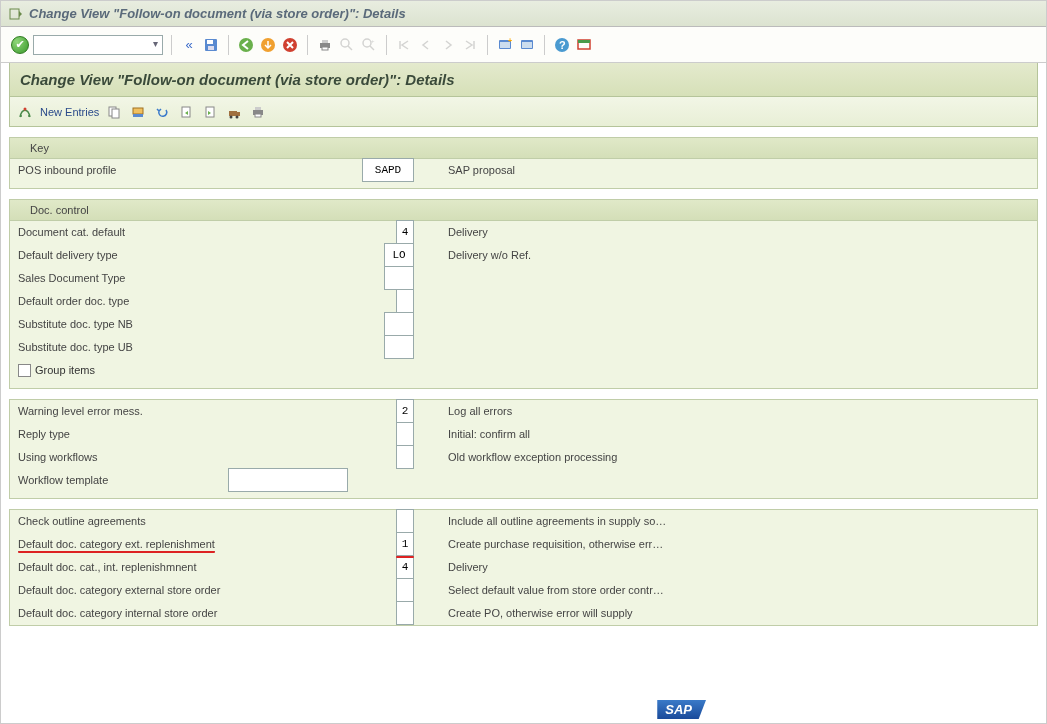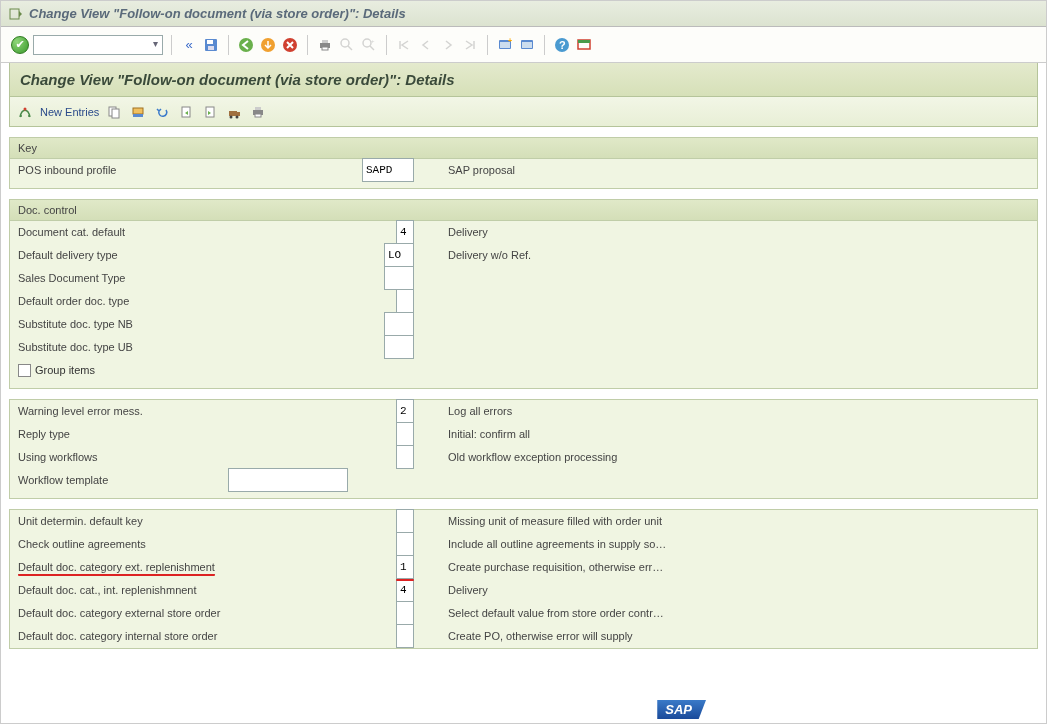--- a/index.html
+++ b/index.html
@@ -116,21 +116,21 @@
     color: #2a4a8a;
     cursor: pointer;
   }
   .app-toolbar .tb-icon { width: 18px; height: 18px; }
   .group {
     margin-top: 10px;
     border: 1px solid #c0cda8;
     background: #f0f5e2;
   }
   .group-title {
-    padding: 4px 8px;
+    padding: 4px 20px;
     background: linear-gradient(#e0e9c8, #d4dfb8);
     border-bottom: 1px solid #c0cda8;
     font-size: 11px;
     color: #444;
   }
   .form-row {
     display: flex;
     align-items: center;
     height: 23px;
     padding: 0 8px;
@@ -152,21 +152,21 @@
     justify-content: flex-start;
     padding-left: 0;
   }
   .form-input {
     height: 17px;
     border: 1px solid #9aa;
     background: #fff;
     font-family: "Courier New", monospace;
     font-size: 11px;
     padding: 11px 3px;
-    text-align: left;
+    text-align: center;
   }
   .w-short { width: 18px; }
   .w-med { width: 30px; }
   .w-long { width: 52px; }
   .w-wide { width: 120px; }
   .form-desc {
     color: #444;
     padding-left: 30px;
   }
   .checkbox {
@@ -479,27 +479,20 @@
             </span>
             <span class="form-desc"></span>
           </div>
         </div>
       <div style="height:6px"></div>
     </div>
 
     <div class="group">
       <div id="control-rows">
           <div class="form-row">
-            <span class="form-label" style="width: 230px;">Unit determin. default key</span>
-            <span class="form-input-cell" style="width: 170px;">
-              <input class="form-input w-short" style="">
-            </span>
-            <span class="form-desc">Missing unit of measure filled with order unit</span>
-          </div>
-          <div class="form-row">
             <span class="form-label" style="width: 230px;">Check outline agreements</span>
             <span class="form-input-cell" style="width: 170px;">
               <input class="form-input w-short" style="">
             </span>
             <span class="form-desc">Include all outline agreements in supply so…</span>
           </div>
           <div class="form-row">
             <span class="form-label" style="width: 230px;"><span class="underline-red dotted-underline">Default doc. category ext. replenishment</span></span>
             <span class="form-input-cell" style="width: 170px;">
               <span class="underline-red" style="display: inline-block;"><input class="form-input w-short" value="1" style=""></span>

